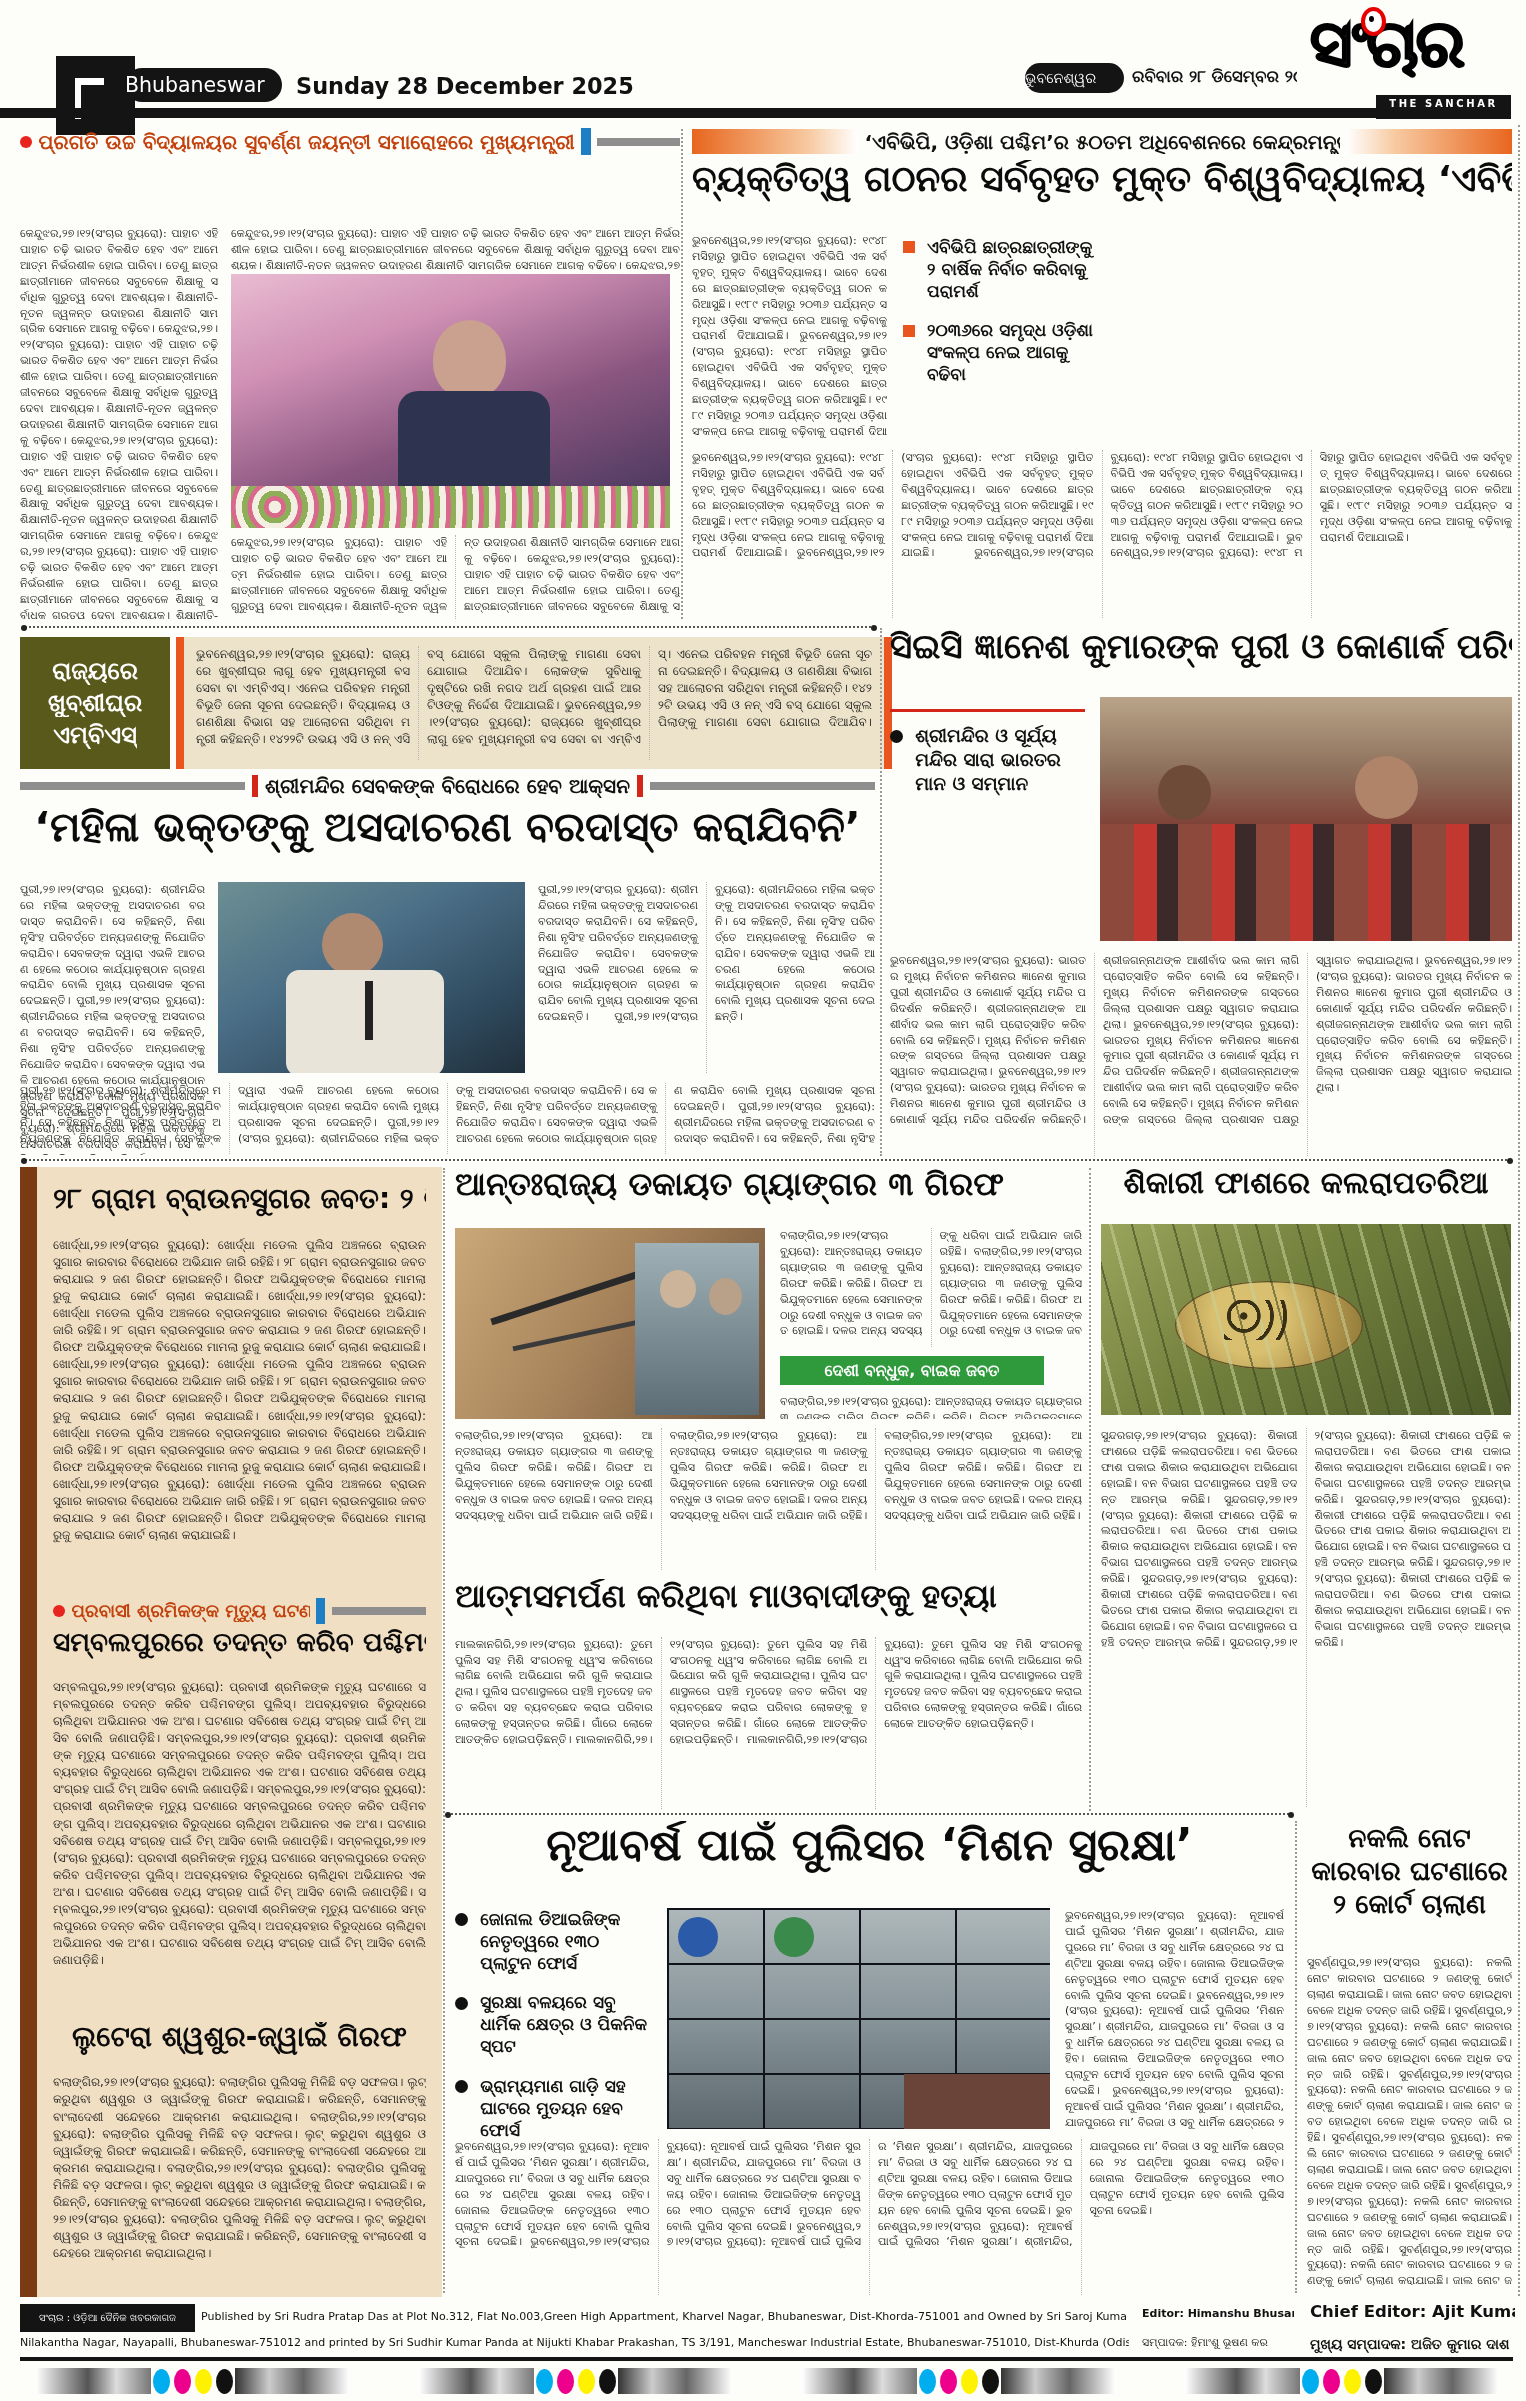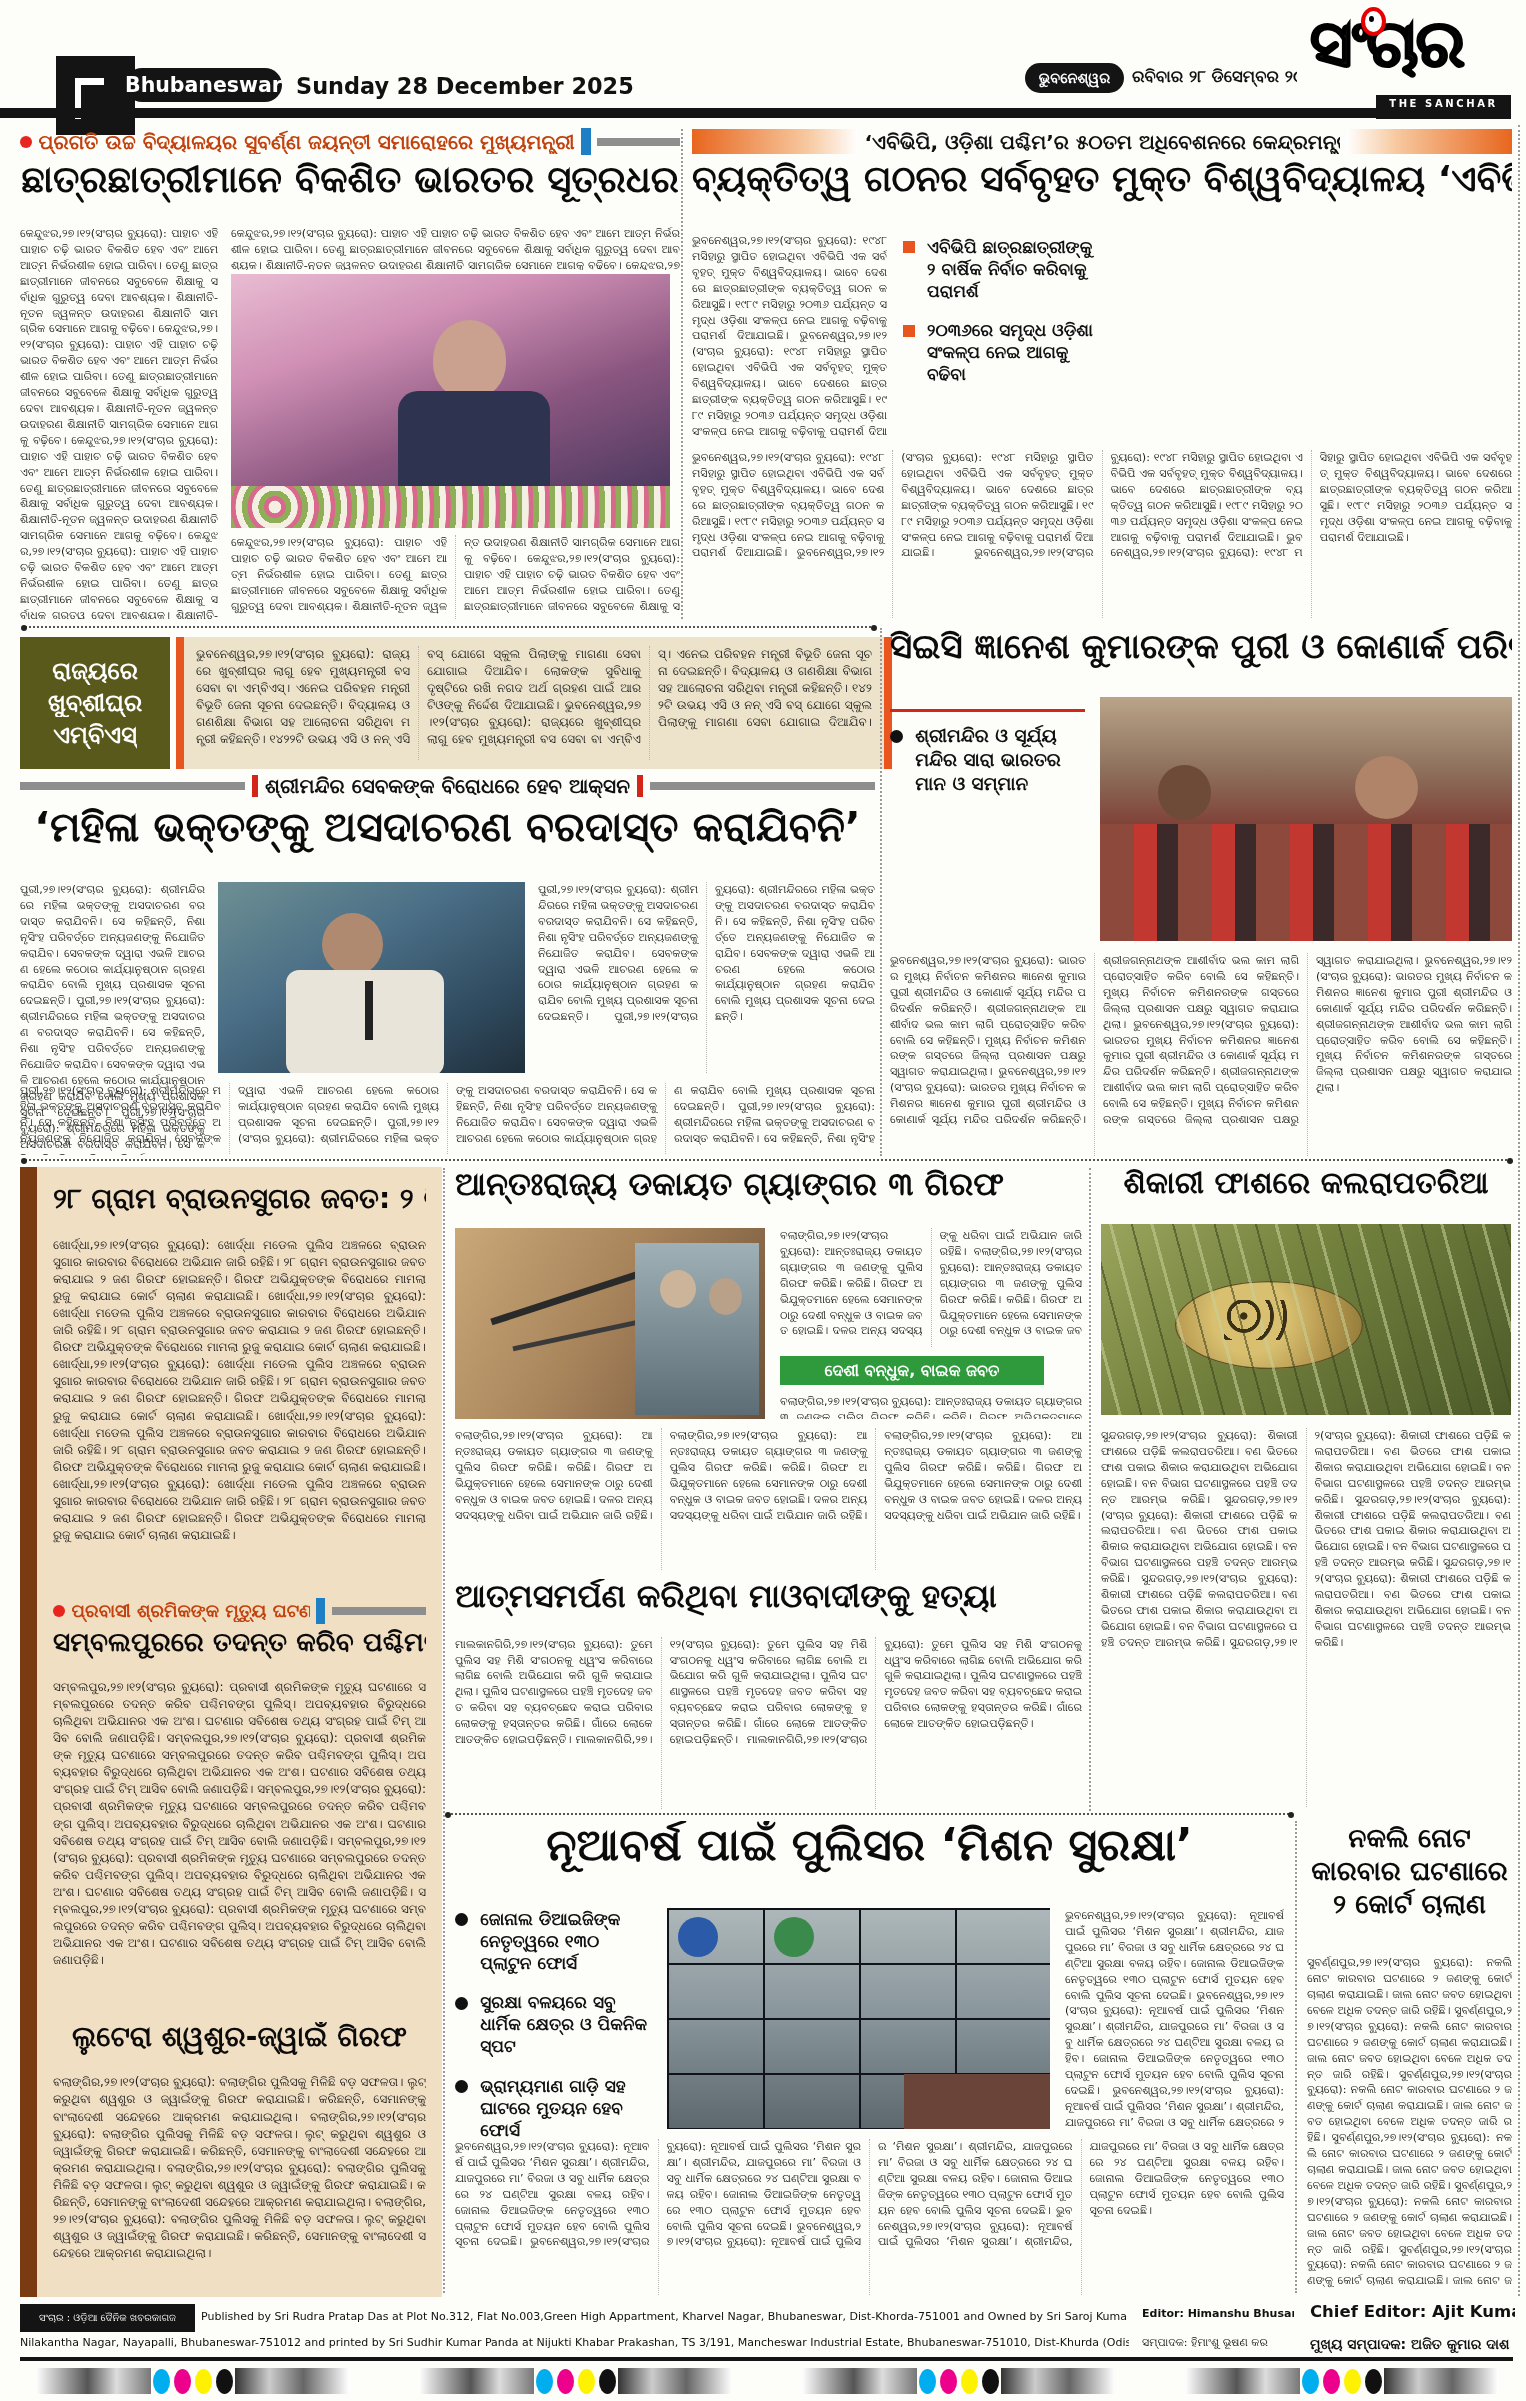--- a/index.html
+++ b/index.html
@@ -36,21 +36,21 @@
   .redline{height:3.3px;background:#d42618;margin:12px 0;}
   
   .vsep{border-left:2px dotted #9a9a9a;width:0;}
   .hsep{border-top:2px dotted #555;height:0;}
   .hsep::before,.hsep::after{content:"";position:absolute;top:-3.3px;width:6px;height:6px;
         border-radius:50%;background:#222;}
   .hsep::before{left:-1.3px;} .hsep::after{right:-1.3px;}
   
   .photo{overflow:hidden;position:absolute;}
   .pill{background:#141414;color:#fff;border-radius:17px;display:flex;
-        align-items:center;justify-content:center;font-weight:bold;}
+        align-items:center;justify-content:flex-start;font-weight:normal;}
   .cap{position:absolute;color:#fff;font-weight:bold;}
   .beige-col{background:#f0dfc3;border-left:17px solid #7a3a12;}
   .footer-small{font-size:11px;font-weight:500;color:#111;white-space:nowrap;overflow:hidden;}
   .cmyk{display:flex;align-items:center;}
   .cmyk .g1{flex:1;height:26.4px;background:linear-gradient(90deg,#fff,#555 45%,#ddd 70%,#777);}
   .cmyk .g2{flex:1;height:26.4px;background:linear-gradient(90deg,#333,#ccc 30%,#666 60%,#fff);}
   .cmyk i{width:17px;height:25px;border-radius:50%;margin:0 2px;flex:0 0 auto;}
 </style>
 </head>
 <body>
@@ -82,21 +82,20 @@
 </div>
 <div class="abs" style="left:0;top:108px;width:1376px;height:10px;background:#141414;"></div>
 
 <div class="abs" style="left:20px;top:127px;width:660px;height:492px;">
   <div class="kickrow" style="height:29px;">
     <span class="dot"></span>
     <span class="kick-red clip" style="max-width:568px;">ପ୍ରଗତି ଉଚ୍ଚ ବିଦ୍ୟାଳୟର ସୁବର୍ଣ୍ଣ ଜୟନ୍ତୀ ସମାରୋହରେ ମୁଖ୍ୟମନ୍ତ୍ରୀ</span>
     <span class="bluebar"></span>
     <span class="graybar"></span>
   </div>
-  <div class="head clip" style="font-size:37px;height:63px;margin-top:4px;">ଛାତ୍ରଛାତ୍ରୀମାନେ ବିକଶିତ ଭାରତର ସୂତ୍ରଧର</div>
   <div class="abs body" style="left:0;top:99px;width:198px;height:393px;">କେନ୍ଦୁଝର,୨୭।୧୨(ସଂଚାର ବ୍ୟୁରୋ): ପାହାଚ ଏହି ପାହାଚ ଚଢ଼ି ଭାରତ ବିକଶିତ ହେବ ଏବଂ ଆମେ ଆତ୍ମ ନିର୍ଭରଶୀଳ ହୋଇ ପାରିବା। ତେଣୁ ଛାତ୍ରଛାତ୍ରୀମାନେ ଜୀବନରେ ସବୁବେଳେ ଶିକ୍ଷାକୁ ସର୍ବାଧିକ ଗୁରୁତ୍ୱ ଦେବା ଆବଶ୍ୟକ। ଶିକ୍ଷାନୀତି-ନୂତନ ଜ୍ୱଳନ୍ତ ଉଦାହରଣ ଶିକ୍ଷାନୀତି ସାମଗ୍ରିକ ସେମାନେ ଆଗକୁ ବଢ଼ିବେ। କେନ୍ଦୁଝର,୨୭।୧୨(ସଂଚାର ବ୍ୟୁରୋ): ପାହାଚ ଏହି ପାହାଚ ଚଢ଼ି ଭାରତ ବିକଶିତ ହେବ ଏବଂ ଆମେ ଆତ୍ମ ନିର୍ଭରଶୀଳ ହୋଇ ପାରିବା। ତେଣୁ ଛାତ୍ରଛାତ୍ରୀମାନେ ଜୀବନରେ ସବୁବେଳେ ଶିକ୍ଷାକୁ ସର୍ବାଧିକ ଗୁରୁତ୍ୱ ଦେବା ଆବଶ୍ୟକ। ଶିକ୍ଷାନୀତି-ନୂତନ ଜ୍ୱଳନ୍ତ ଉଦାହରଣ ଶିକ୍ଷାନୀତି ସାମଗ୍ରିକ ସେମାନେ ଆଗକୁ ବଢ଼ିବେ। କେନ୍ଦୁଝର,୨୭।୧୨(ସଂଚାର ବ୍ୟୁରୋ): ପାହାଚ ଏହି ପାହାଚ ଚଢ଼ି ଭାରତ ବିକଶିତ ହେବ ଏବଂ ଆମେ ଆତ୍ମ ନିର୍ଭରଶୀଳ ହୋଇ ପାରିବା। ତେଣୁ ଛାତ୍ରଛାତ୍ରୀମାନେ ଜୀବନରେ ସବୁବେଳେ ଶିକ୍ଷାକୁ ସର୍ବାଧିକ ଗୁରୁତ୍ୱ ଦେବା ଆବଶ୍ୟକ। ଶିକ୍ଷାନୀତି-ନୂତନ ଜ୍ୱଳନ୍ତ ଉଦାହରଣ ଶିକ୍ଷାନୀତି ସାମଗ୍ରିକ ସେମାନେ ଆଗକୁ ବଢ଼ିବେ। କେନ୍ଦୁଝର,୨୭।୧୨(ସଂଚାର ବ୍ୟୁରୋ): ପାହାଚ ଏହି ପାହାଚ ଚଢ଼ି ଭାରତ ବିକଶିତ ହେବ ଏବଂ ଆମେ ଆତ୍ମ ନିର୍ଭରଶୀଳ ହୋଇ ପାରିବା। ତେଣୁ ଛାତ୍ରଛାତ୍ରୀମାନେ ଜୀବନରେ ସବୁବେଳେ ଶିକ୍ଷାକୁ ସର୍ବାଧିକ ଗୁରୁତ୍ୱ ଦେବା ଆବଶ୍ୟକ। ଶିକ୍ଷାନୀତି-ନୂତନ ଜ୍ୱଳନ୍ତ ଉଦାହରଣ ଶିକ୍ଷାନୀତି ସାମଗ୍ରିକ ସେମାନେ ଆଗକୁ ବଢ଼ିବେ।</div>
   <div class="abs body" style="left:211px;top:99px;width:449px;height:44px;">କେନ୍ଦୁଝର,୨୭।୧୨(ସଂଚାର ବ୍ୟୁରୋ): ପାହାଚ ଏହି ପାହାଚ ଚଢ଼ି ଭାରତ ବିକଶିତ ହେବ ଏବଂ ଆମେ ଆତ୍ମ ନିର୍ଭରଶୀଳ ହୋଇ ପାରିବା। ତେଣୁ ଛାତ୍ରଛାତ୍ରୀମାନେ ଜୀବନରେ ସବୁବେଳେ ଶିକ୍ଷାକୁ ସର୍ବାଧିକ ଗୁରୁତ୍ୱ ଦେବା ଆବଶ୍ୟକ। ଶିକ୍ଷାନୀତି-ନୂତନ ଜ୍ୱଳନ୍ତ ଉଦାହରଣ ଶିକ୍ଷାନୀତି ସାମଗ୍ରିକ ସେମାନେ ଆଗକୁ ବଢ଼ିବେ। କେନ୍ଦୁଝର,୨୭।୧୨(ସଂଚାର ବ୍ୟୁରୋ): ପାହାଚ ଏହି ପାହାଚ ଚଢ଼ି ଭାରତ ବିକଶିତ ହେବ ଏବଂ ଆମେ ଆତ୍ମ ନିର୍ଭରଶୀଳ ହୋଇ ପାରିବା। ତେଣୁ ଛାତ୍ରଛାତ୍ରୀମାନେ ଜୀବନରେ ସବୁବେଳେ ଶିକ୍ଷାକୁ ସର୍ବାଧିକ ଗୁରୁତ୍ୱ ଦେବା ଆବଶ୍ୟକ। ଶିକ୍ଷାନୀତି-ନୂତନ ଜ୍ୱଳନ୍ତ ଉଦାହରଣ ଶିକ୍ଷାନୀତି ସାମଗ୍ରିକ ସେମାନେ ଆଗକୁ ବଢ଼ିବେ।</div>
   <div class="photo" style="left:211px;top:147px;width:439px;height:254px;
               background:linear-gradient(160deg,#e9bcd2 0%,#cf8fb4 28%,#8a5680 58%,#3c3156 100%);">
     <div class="abs" style="left:46%;top:18%;width:73px;height:79px;border-radius:50% 50% 45% 45%;background:#c9a18e;"></div>
     <div class="abs" style="left:38%;top:46%;width:152px;height:139px;border-radius:20px;background:#2e3450;"></div>
     <div class="abs" style="left:0;bottom:0;width:100%;height:42px;
          background:repeating-radial-gradient(circle at 10% 50%, #f3efe2 0 6px, #d8698c 6.6px 10.6px, #8fae58 11.2px 16.5px);"></div>
   </div>
   <div class="abs body cols2 crule" style="left:211px;top:408px;width:449px;height:84px;">କେନ୍ଦୁଝର,୨୭।୧୨(ସଂଚାର ବ୍ୟୁରୋ): ପାହାଚ ଏହି ପାହାଚ ଚଢ଼ି ଭାରତ ବିକଶିତ ହେବ ଏବଂ ଆମେ ଆତ୍ମ ନିର୍ଭରଶୀଳ ହୋଇ ପାରିବା। ତେଣୁ ଛାତ୍ରଛାତ୍ରୀମାନେ ଜୀବନରେ ସବୁବେଳେ ଶିକ୍ଷାକୁ ସର୍ବାଧିକ ଗୁରୁତ୍ୱ ଦେବା ଆବଶ୍ୟକ। ଶିକ୍ଷାନୀତି-ନୂତନ ଜ୍ୱଳନ୍ତ ଉଦାହରଣ ଶିକ୍ଷାନୀତି ସାମଗ୍ରିକ ସେମାନେ ଆଗକୁ ବଢ଼ିବେ। କେନ୍ଦୁଝର,୨୭।୧୨(ସଂଚାର ବ୍ୟୁରୋ): ପାହାଚ ଏହି ପାହାଚ ଚଢ଼ି ଭାରତ ବିକଶିତ ହେବ ଏବଂ ଆମେ ଆତ୍ମ ନିର୍ଭରଶୀଳ ହୋଇ ପାରିବା। ତେଣୁ ଛାତ୍ରଛାତ୍ରୀମାନେ ଜୀବନରେ ସବୁବେଳେ ଶିକ୍ଷାକୁ ସର୍ବାଧିକ ଗୁରୁତ୍ୱ ଦେବା ଆବଶ୍ୟକ। ଶିକ୍ଷାନୀତି-ନୂତନ ଜ୍ୱଳନ୍ତ ଉଦାହରଣ ଶିକ୍ଷାନୀତି ସାମଗ୍ରିକ ସେମାନେ ଆଗକୁ ବଢ଼ିବେ।</div>

